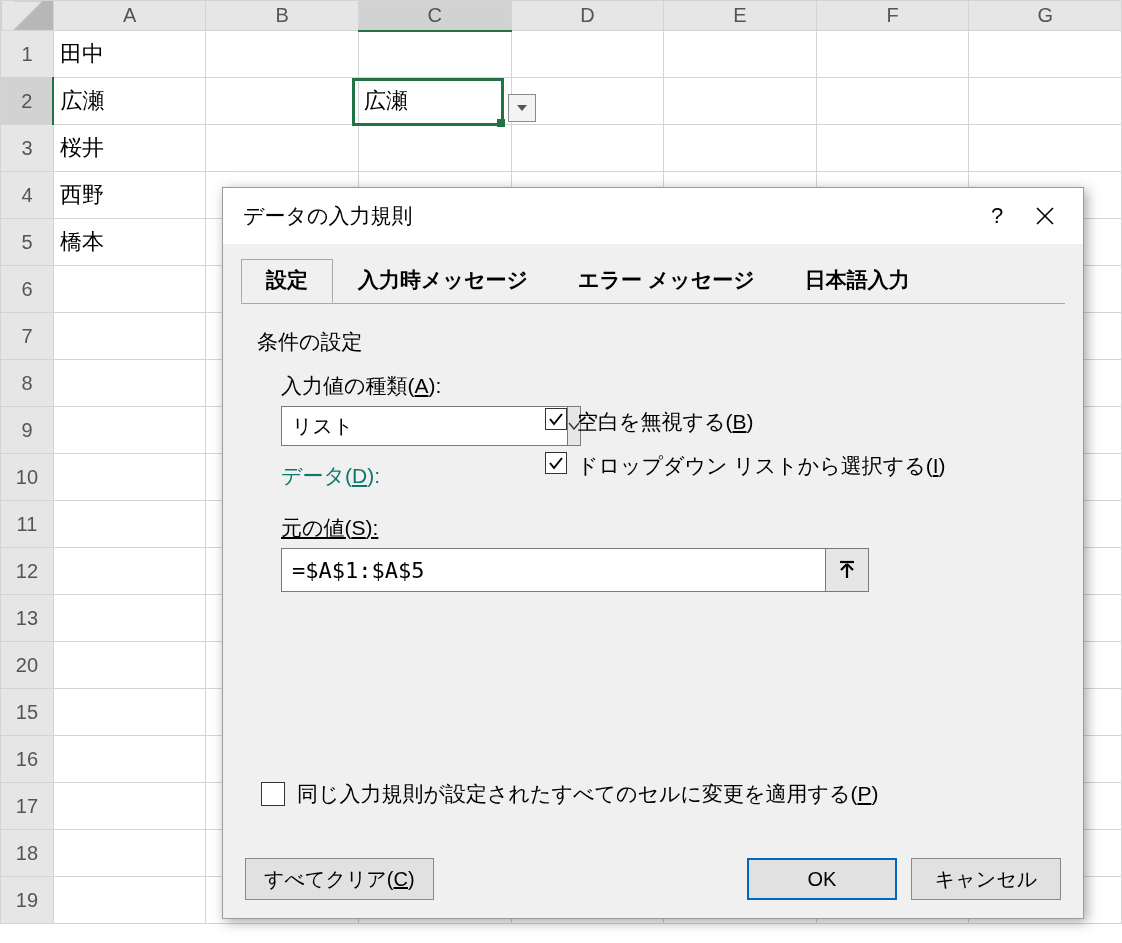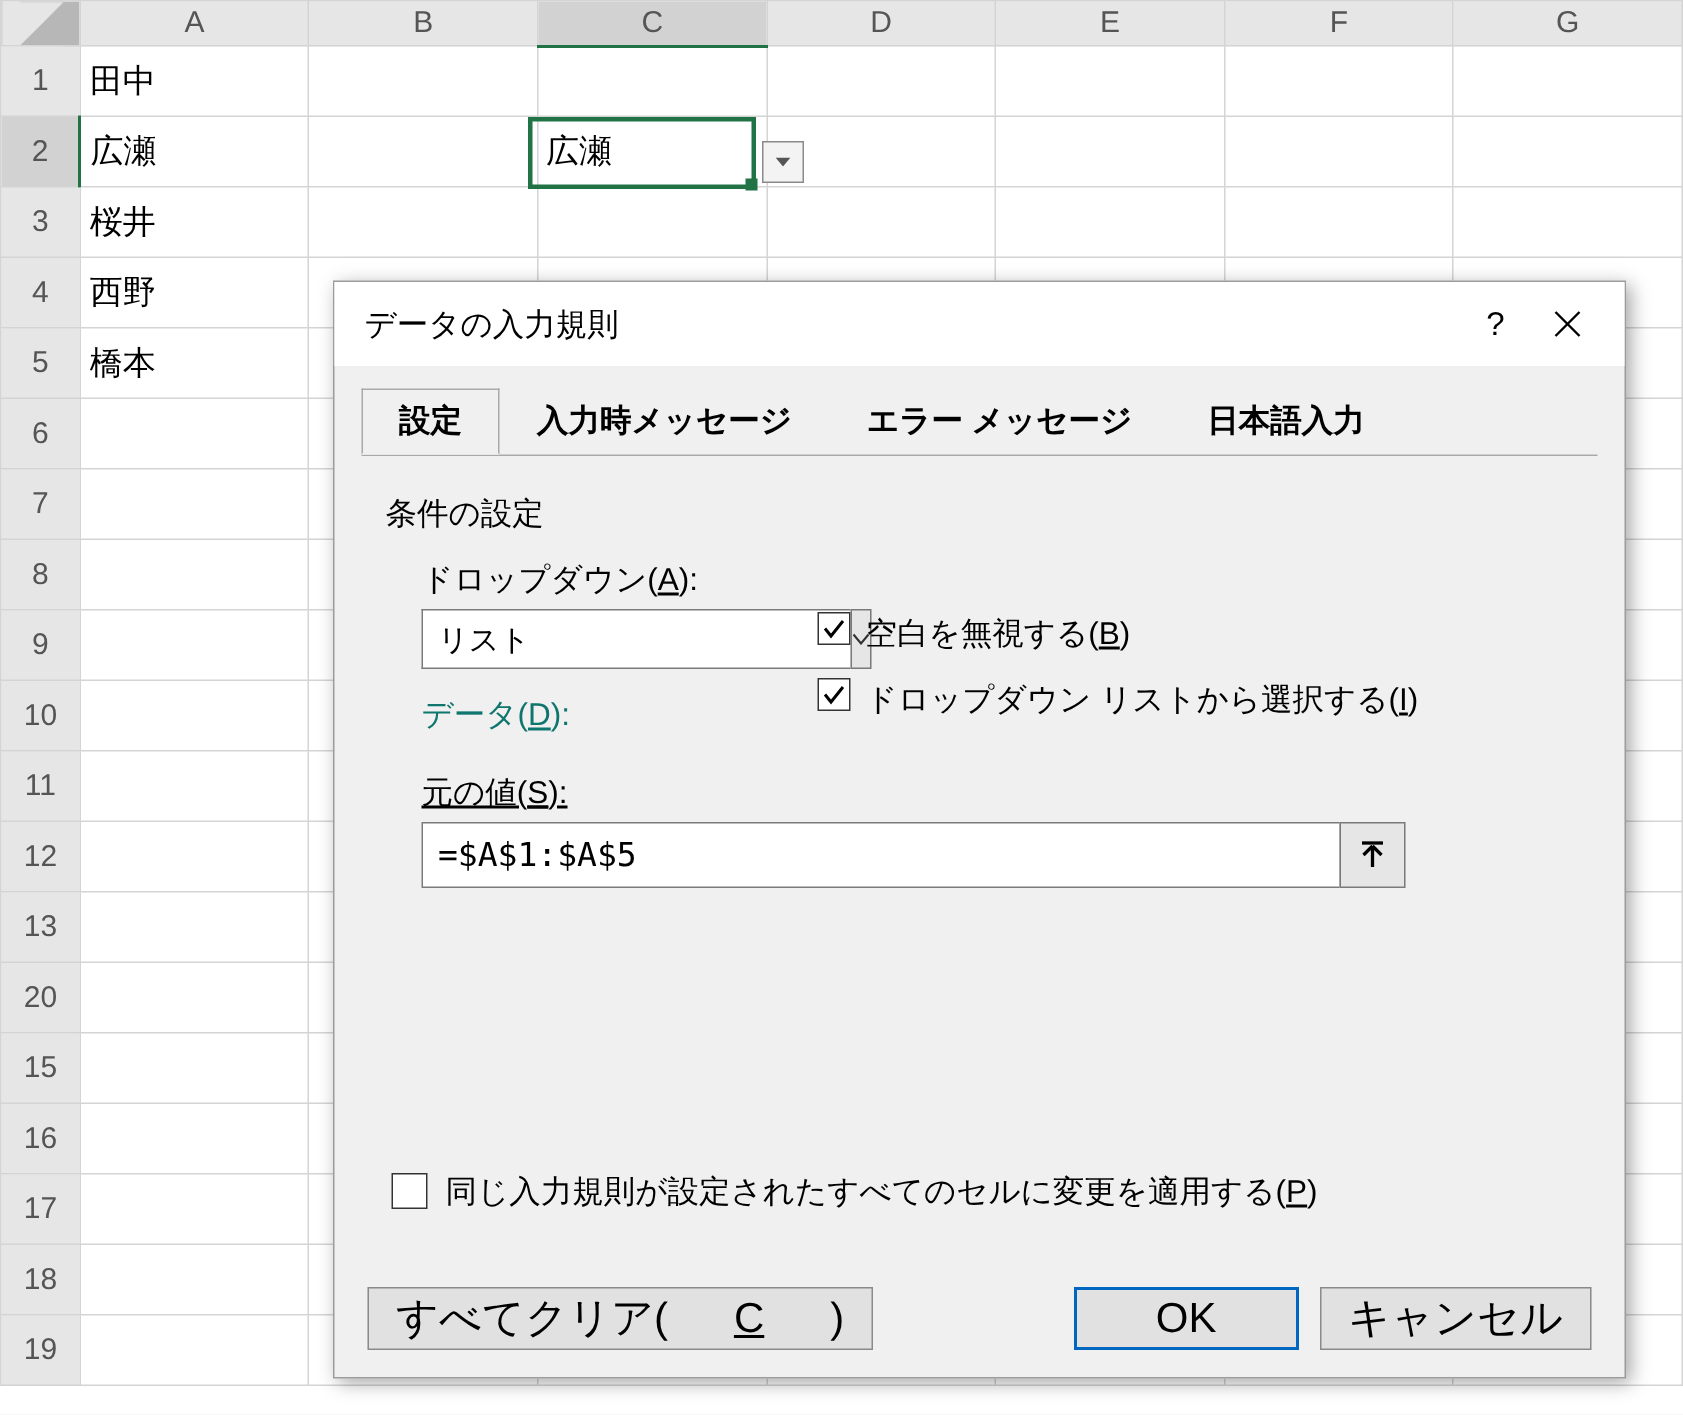--- a/index.html
+++ b/index.html
@@ -107,21 +107,21 @@
   
   .checks{ position:absolute; left:322px; top:36px; display:flex; flex-direction:column; gap:16px;}
   .chk{ display:flex; gap:10px;}
   .chk .box{
     width:22px;height:22px;border:1px solid #333;background:#fff;
     display:flex;align-items:center;justify-content:center;
   }
   .chk .box svg{width:16px;height:16px;}
   
   .refbox{
-    display:flex; width:656px; height:44px; margin-top:6px;
+    display:flex; width:588px; height:44px; margin-top:6px;
   }
   .refbox input{
     flex:1; border:1px solid #7a7a7a;
     font-size:22px; padding:0 10px; background:#fff;
     font-family:Consolas, monospace;
   }
   .refbox .rbtn{
     width:44px; border:1px solid #7a7a7a; border-left:1px solid #7a7a7a;
     background:#e6e6e6; margin-left:-1px;
     display:flex;align-items:center;justify-content:center;
@@ -138,21 +138,21 @@
 
   .btnbar{
     position:absolute; left:0; right:0; bottom:18px;
     display:flex; align-items:center; padding:0 22px; gap:14px;
   }
   .btnbar .spacer{flex:1;}
   .btn{
     min-width:150px; height:42px;
     border:1px solid #8a8a8a; background:#e1e1e1;
     display:flex; align-items:center; justify-content:center;
-    font-size:28px; padding:12px 18px;gap:44px;
+    font-size:20px; padding:12px 18px;
   }
   .btn.primary{ border:2px solid #0067c0; }
 </style>
 </head>
 <body>
 
 <div class="sheet">
   <table>
     <thead>
       <tr>
@@ -388,21 +388,21 @@
     <div class="tab">入力時メッセージ</div>
     <div class="tab">エラー メッセージ</div>
     <div class="tab">日本語入力</div>
   </div>
   <div class="tabline"></div>
 
   <div class="group-title">条件の設定</div>
 
   <div class="form-area">
     <div class="label">
-      <span>ドロップダウン(</span><span class="ul">A</span><span>):</span>
+      <span>入力値の種類(</span><span class="ul">A</span><span>):</span>
     </div>
     <div class="combo">
       <input readonly="" value="リスト" style="">
       <div class="cbtn">
         <svg viewBox="0 0 12 8">
             <path d="M1 1 L6 7 L11 1" fill="none" stroke="#333" stroke-width="1.4"></path>
           </svg>
       </div>
     </div>
 

